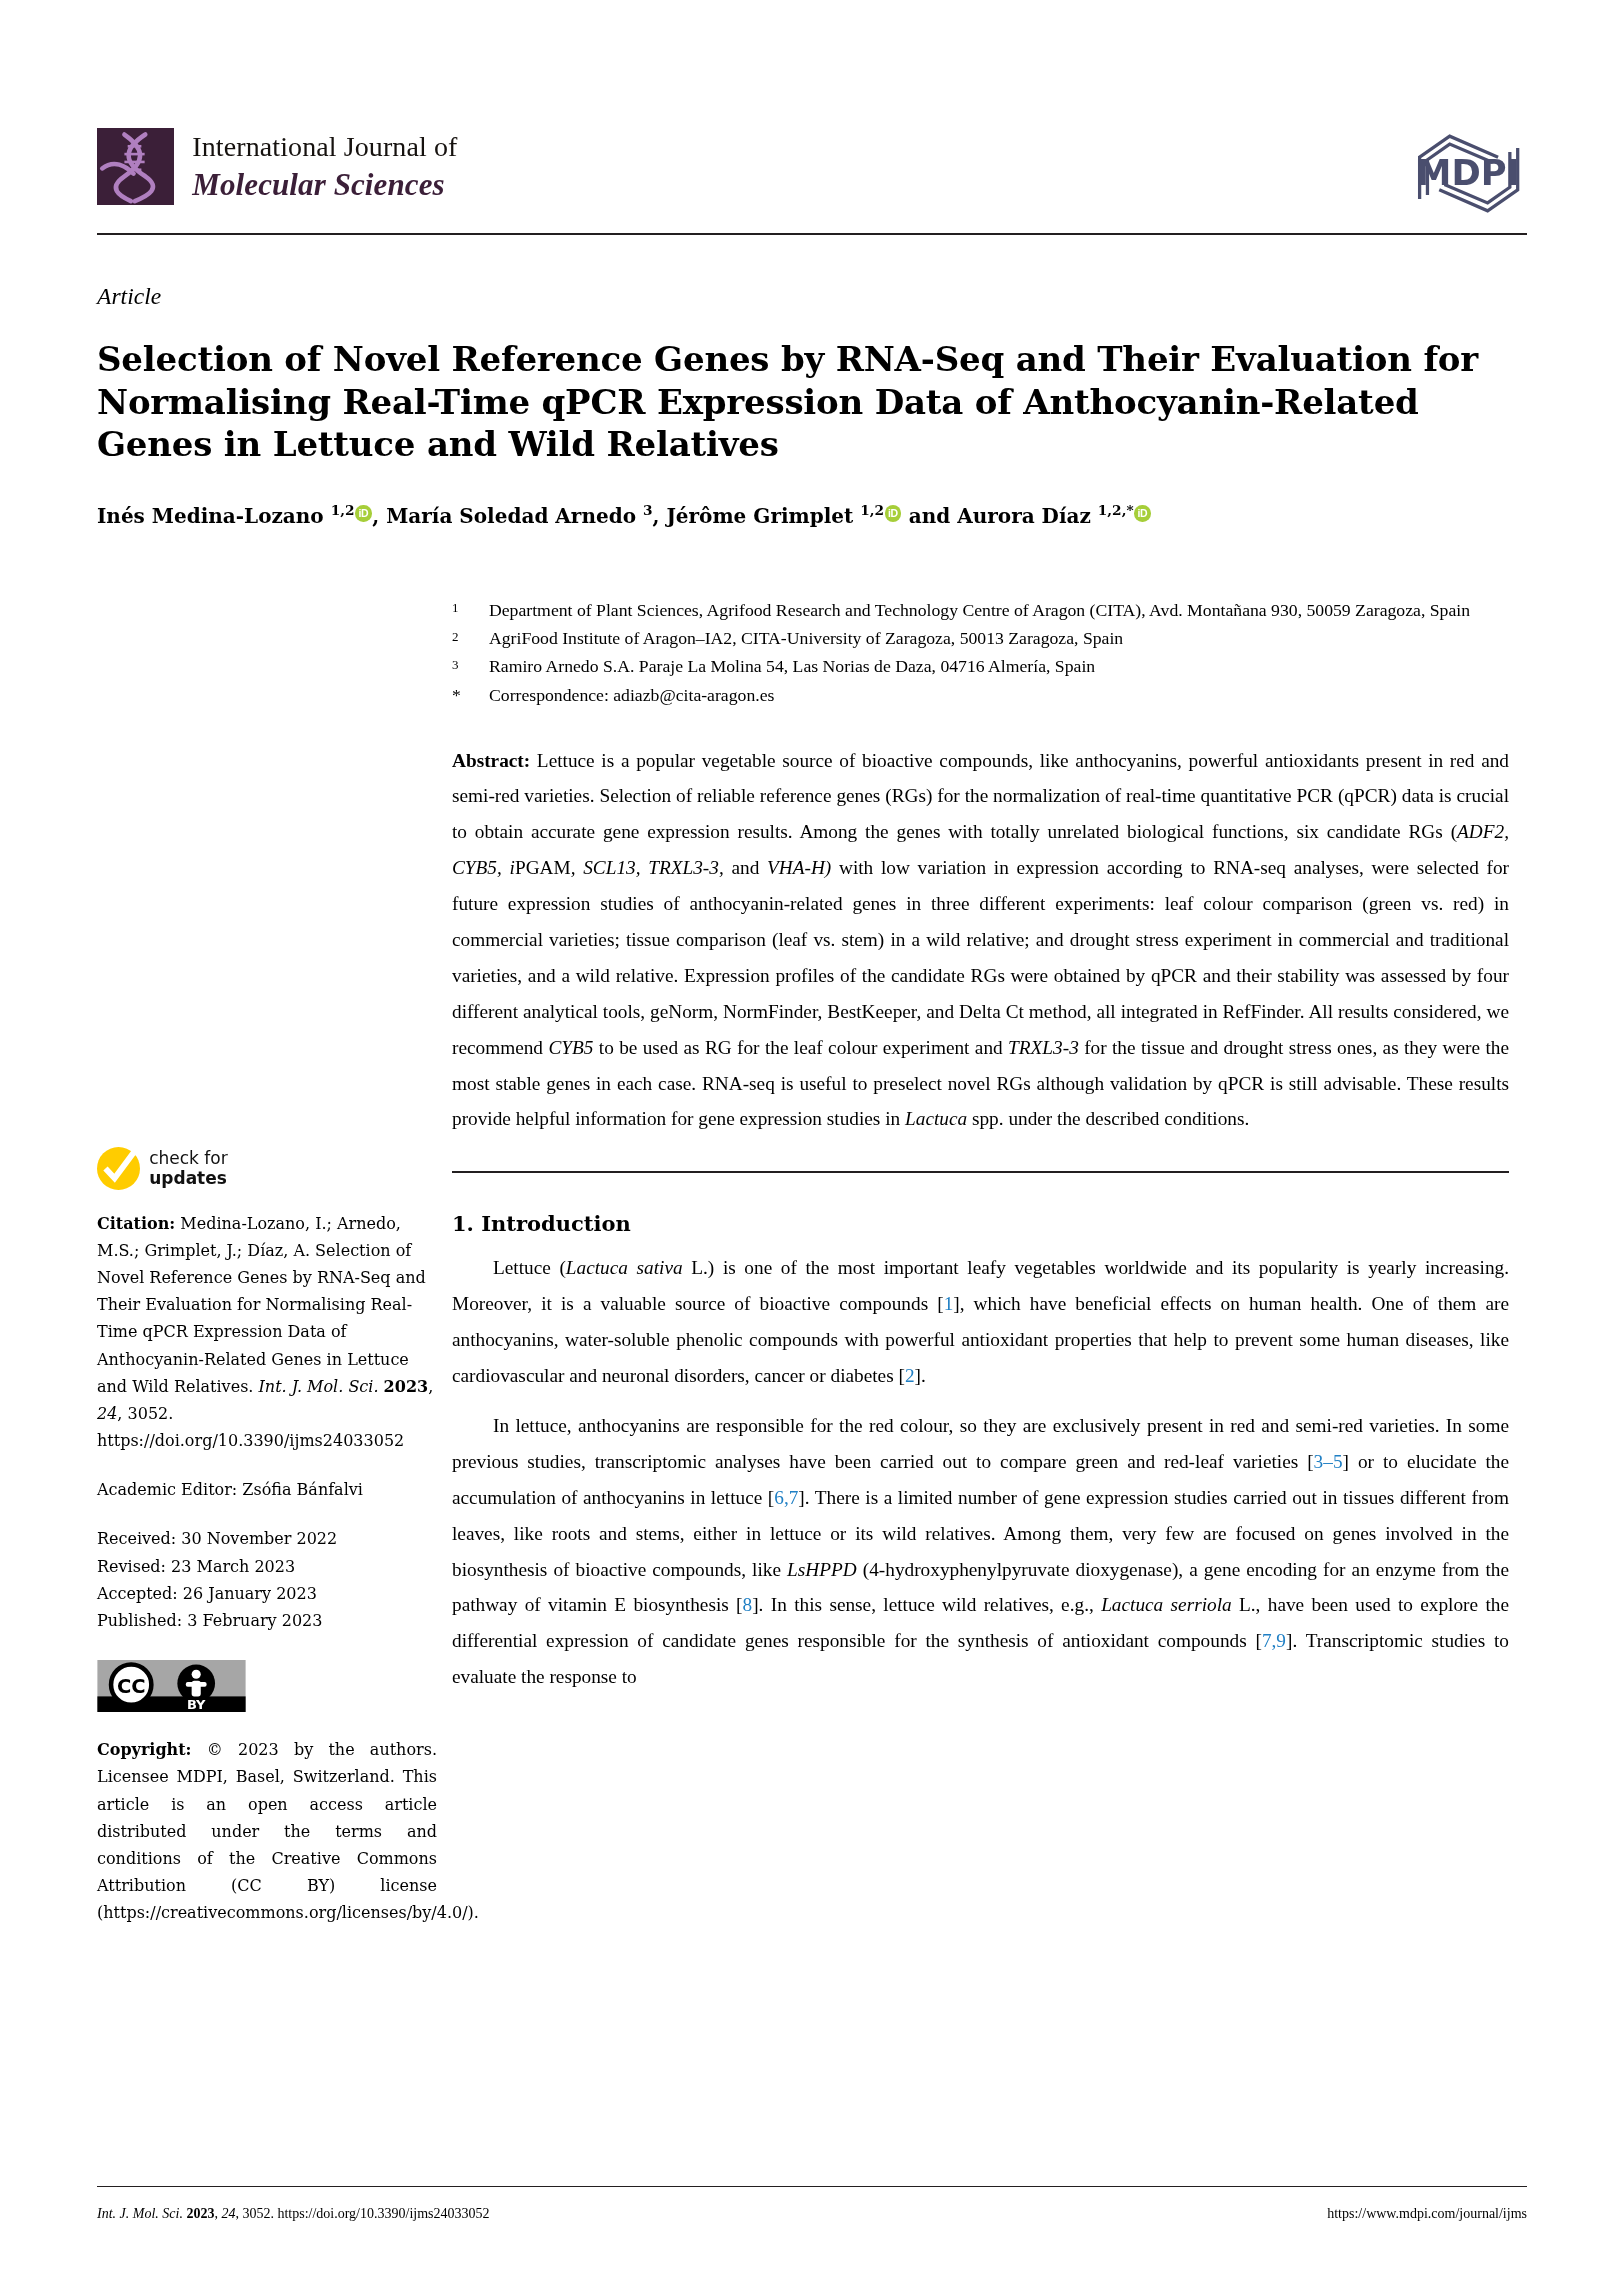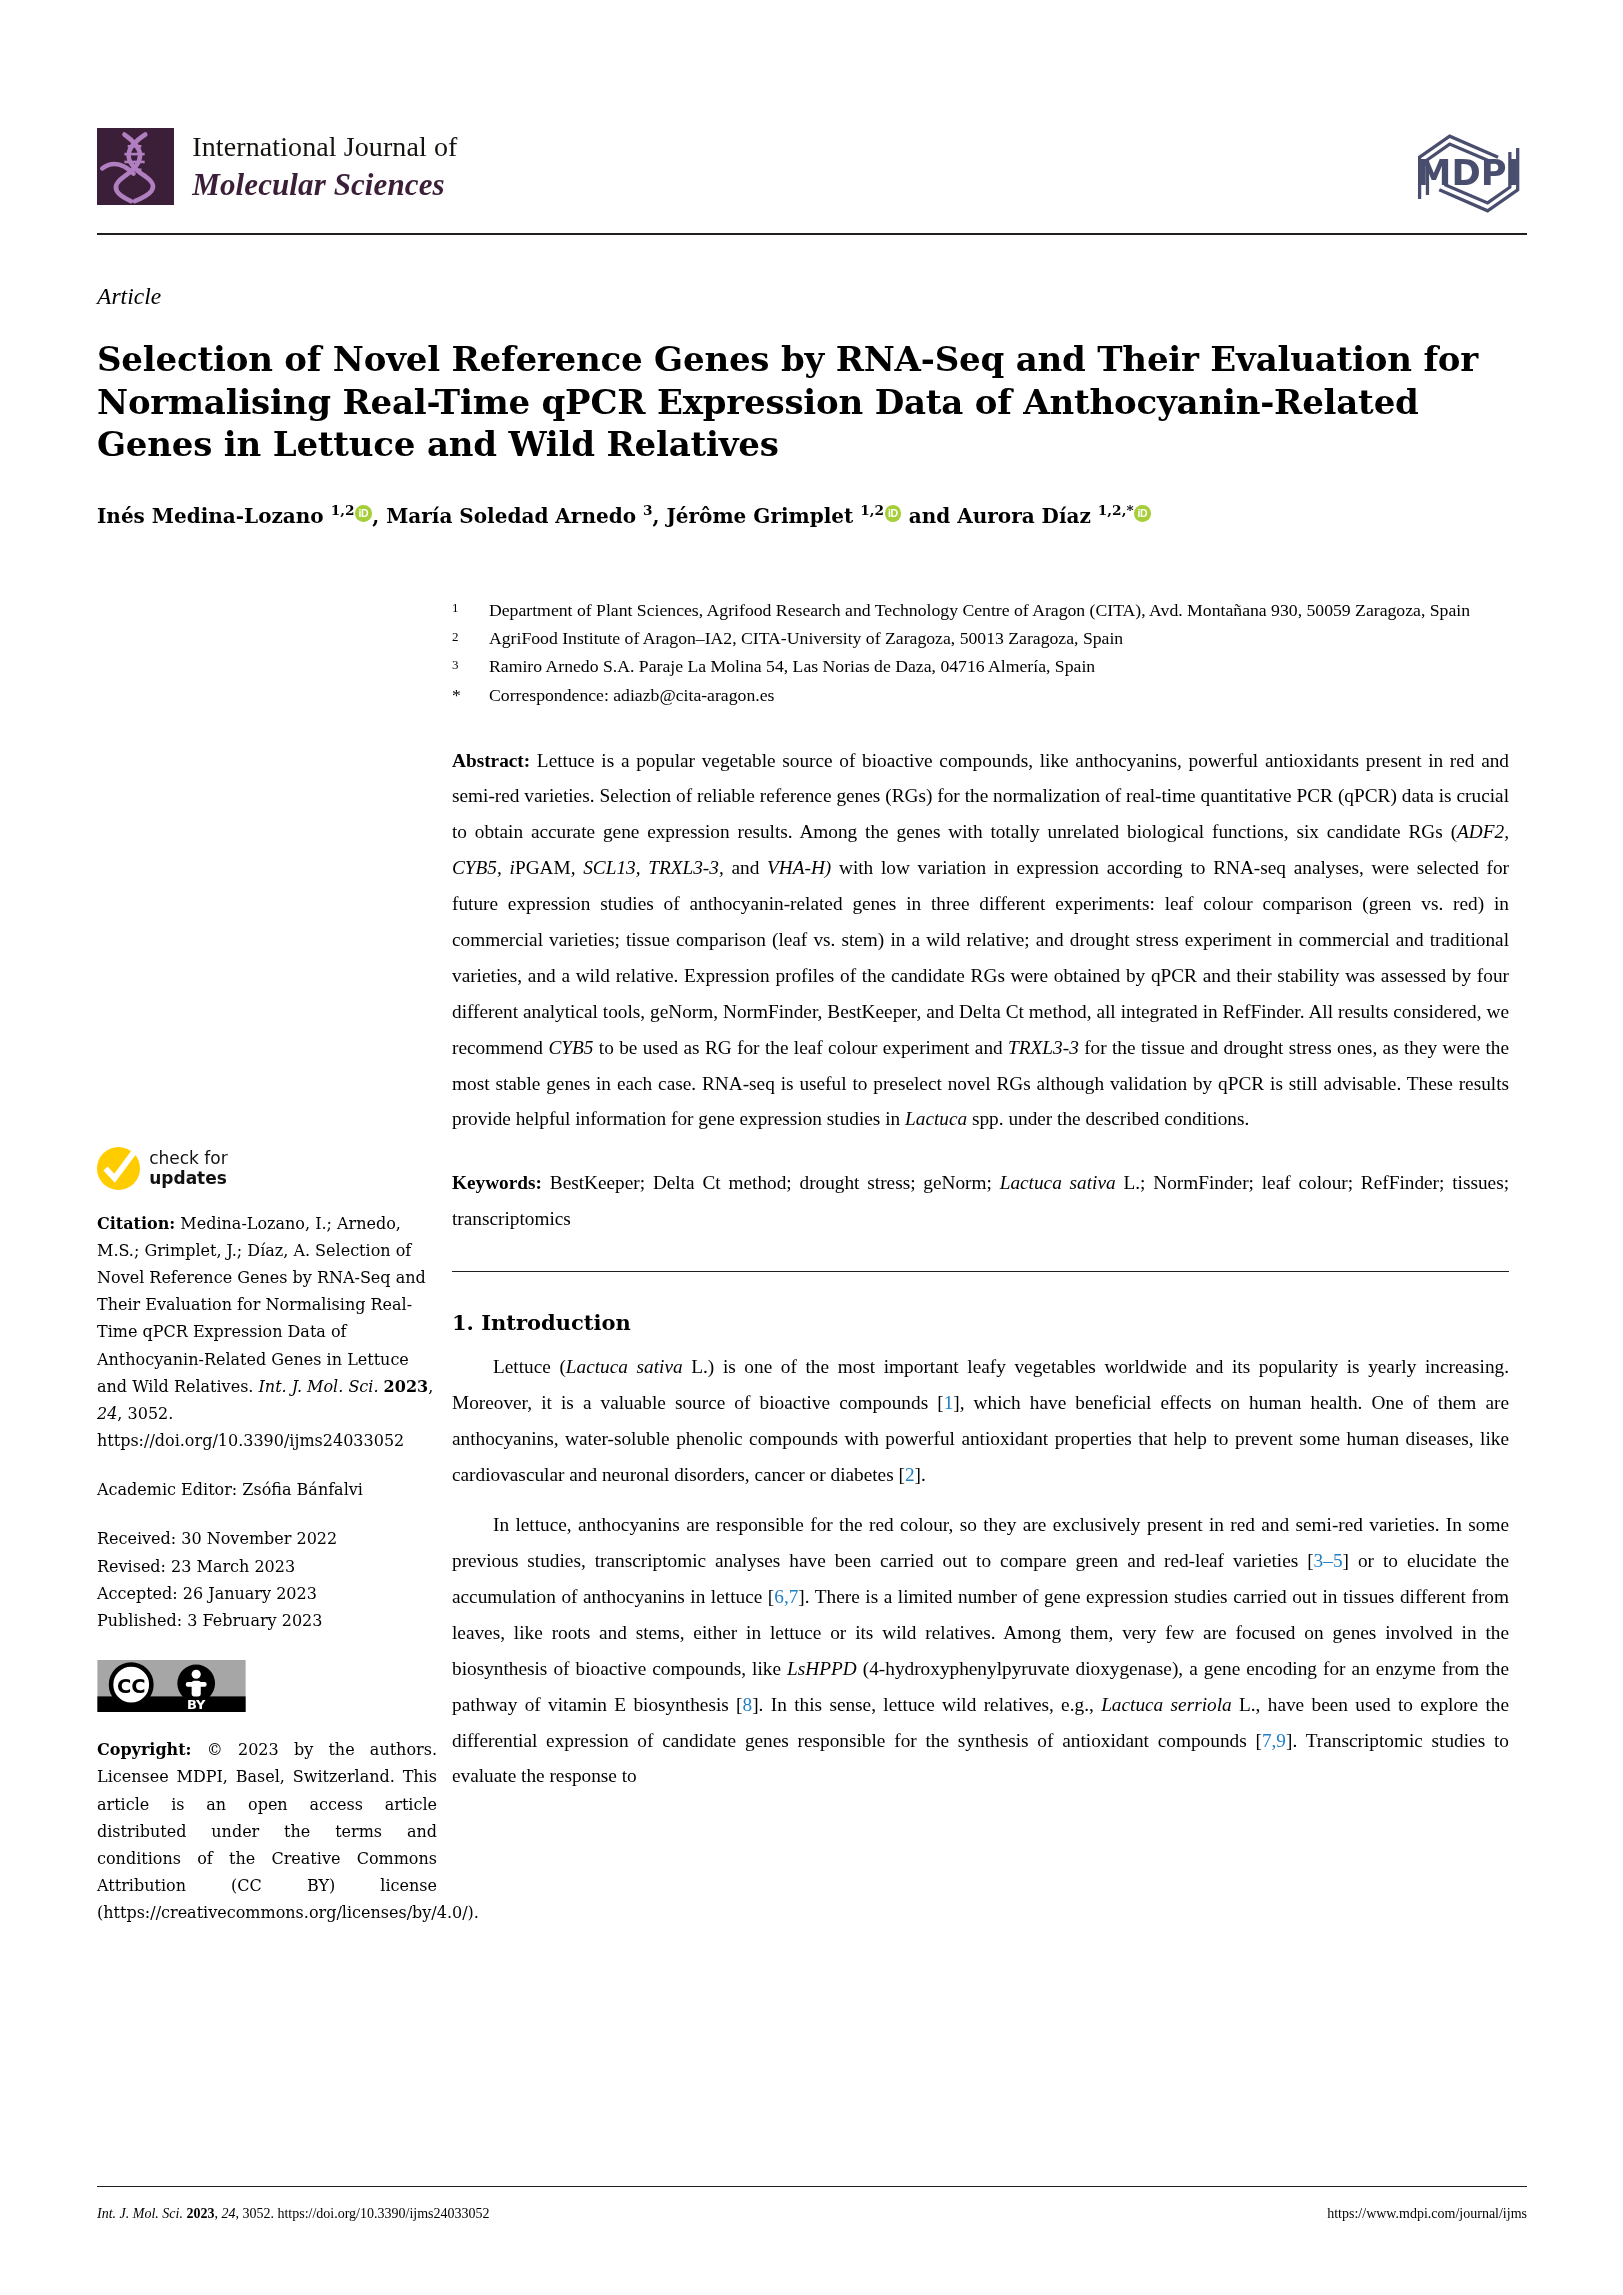--- a/index.html
+++ b/index.html
@@ -339,21 +339,20 @@
         <div class="affil-text">Ramiro Arnedo S.A. Paraje La Molina 54, Las Norias de Daza, 04716 Almería, Spain</div>
       </div>
       <div class="affil-row">
         <div class="affil-num star">*</div>
         <div class="affil-text">Correspondence: adiazb@cita-aragon.es</div>
       </div>
     </div>
 
     <div class="abstract"><b>Abstract:</b> Lettuce is a popular vegetable source of bioactive compounds, like anthocyanins, powerful antioxidants present in red and semi-red varieties. Selection of reliable reference genes (RGs) for the normalization of real-time quantitative PCR (qPCR) data is crucial to obtain accurate gene expression results. Among the genes with totally unrelated biological functions, six candidate RGs (<i>ADF2, CYB5, i</i>PGAM<i>, SCL13, TRXL3-3,</i> and <i>VHA-H)</i> with low variation in expression according to RNA-seq analyses, were selected for future expression studies of anthocyanin-related genes in three different experiments: leaf colour comparison (green vs. red) in commercial varieties; tissue comparison (leaf vs. stem) in a wild relative; and drought stress experiment in commercial and traditional varieties, and a wild relative. Expression profiles of the candidate RGs were obtained by qPCR and their stability was assessed by four different analytical tools, geNorm, NormFinder, BestKeeper, and Delta Ct method, all integrated in RefFinder. All results considered, we recommend <i>CYB5</i> to be used as RG for the leaf colour experiment and <i>TRXL3-3</i> for the tissue and drought stress ones, as they were the most stable genes in each case. RNA-seq is useful to preselect novel RGs although validation by qPCR is still advisable. These results provide helpful information for gene expression studies in <i>Lactuca</i> spp. under the described conditions.</div>
 
-    <div class="keywords"><b>Keywords:</b> BestKeeper; Delta Ct method; drought stress; geNorm; <i>Lactuca sativa</i> L.; NormFinder; leaf colour; RefFinder; tissues; transcriptomics</div>
 
     <div class="kw-rule"></div>
 
     <div class="section-head">1. Introduction</div>
     <div class="body-text">Lettuce (<i>Lactuca sativa</i> L.) is one of the most important leafy vegetables worldwide and its popularity is yearly increasing. Moreover, it is a valuable source of bioactive compounds [<span class="ref">1</span>], which have beneficial effects on human health. One of them are anthocyanins, water-soluble phenolic compounds with powerful antioxidant properties that help to prevent some human diseases, like cardiovascular and neuronal disorders, cancer or diabetes [<span class="ref">2</span>].</div>
     <div class="body-text">In lettuce, anthocyanins are responsible for the red colour, so they are exclusively present in red and semi-red varieties. In some previous studies, transcriptomic analyses have been carried out to compare green and red-leaf varieties [<span class="ref">3–5</span>] or to elucidate the accumulation of anthocyanins in lettuce [<span class="ref">6,7</span>]. There is a limited number of gene expression studies carried out in tissues different from leaves, like roots and stems, either in lettuce or its wild relatives. Among them, very few are focused on genes involved in the biosynthesis of bioactive compounds, like <i>LsHPPD</i> (4-hydroxyphenylpyruvate dioxygenase), a gene encoding for an enzyme from the pathway of vitamin E biosynthesis [<span class="ref">8</span>]. In this sense, lettuce wild relatives, e.g., <i>Lactuca serriola</i> L., have been used to explore the differential expression of candidate genes responsible for the synthesis of antioxidant compounds [<span class="ref">7,9</span>]. Transcriptomic studies to evaluate the response to</div>
   </div>
 
   <div class="sidebar">
 

